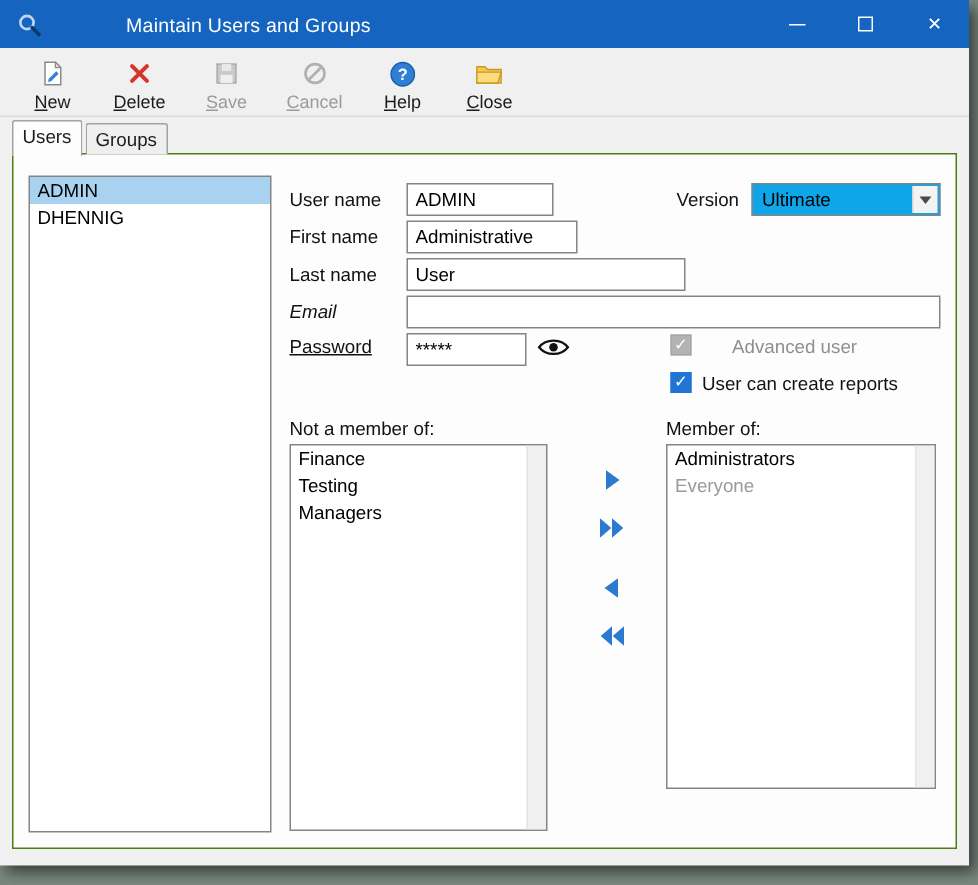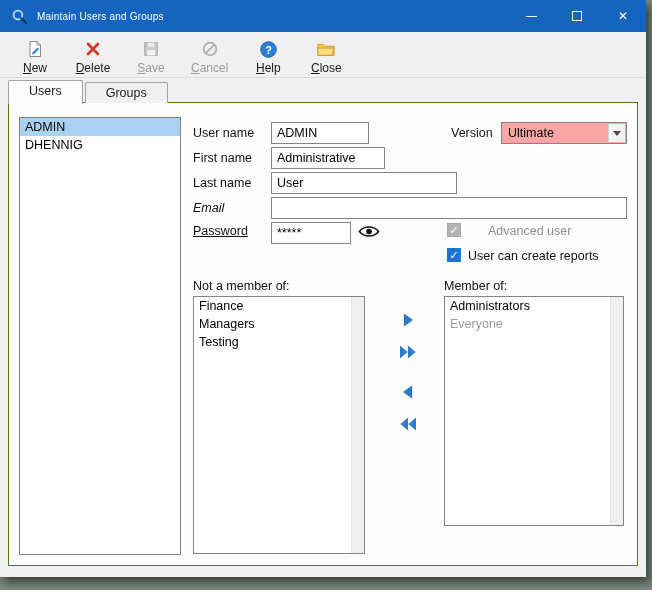--- a/index.html
+++ b/index.html
@@ -23,21 +23,21 @@
     box-shadow:4px 5px 9px rgba(0,0,0,.55);
   }
   
   .titlebar{
     position:absolute;left:0;top:0;right:0;height:32px;
     background:var(--titlebar-blue,#1565c0);
     display:flex;align-items:center;
     color:#fff;
   }
   .app-icon{width:17px;height:17px;margin:0 9px 0 11px;flex:0 0 auto;}
-  .title-text{font-size:10px;letter-spacing:.2px;}
+  .title-text{font-size:13px;letter-spacing:.2px;margin-left:47px;}
   .caption-buttons{margin-left:auto;display:flex;height:100%;}
   .win-btn{width:46px;height:32px;display:flex;align-items:center;justify-content:center;cursor:default;}
   .glyph-min{display:block;width:11px;height:1px;background:#fff;}
   .glyph-max{display:block;width:10px;height:10px;border:1px solid #fff;}
   .glyph-close{font-size:12px;color:#fff;line-height:1;}
   
   .toolbar{
     position:absolute;left:0;top:32px;right:0;height:46px;
     background:#f0f0f0;border-bottom:1px solid #dcdcdc;
     display:flex;align-items:stretch;padding:3px 0 0 8px;gap:4px;
@@ -51,21 +51,21 @@
   .tool-btn .tool-label{margin-top:1px;}
   .tool-btn.disabled{color:#9b9b9b;}
   
   .tabstrip{
     position:absolute;left:8px;top:79px;height:24px;z-index:5;
     display:flex;align-items:flex-end;
   }
   .tab{
     border:1px solid #a3a3a3;border-bottom:none;border-radius:2px 2px 0 0;
     background:#efefef;color:#1b1b1b;
-    font-size:12.5px;padding:3px 20px;margin-right:2px;margin-top:32px;
+    font-size:12.5px;padding:3px 6px;margin-right:2px;margin-top:32px;
   }
   .tab.active{background:#fdfdfd;position:relative;top:1px;padding-bottom:6px;z-index:6;}
   
   .panel{
     position:absolute;left:8px;top:102px;width:630px;height:464px;
     background:#fdfdfd;border:1px solid #4d7c0f;z-index:1;padding-left:44px;
   }
   .panel *{font-size:12.5px;}
   .listbox{
     position:absolute;background:#fff;border:1px solid #848484;overflow:hidden;
@@ -74,21 +74,21 @@
   .list-item{padding:2px 5px;color:#000;white-space:nowrap;}
   .list-item.selected{background:var(--selection-blue,#a9d1f0);}
   .list-item.muted{color:#9a9a9a;}
   .form-label{position:absolute;color:#111;white-space:nowrap;}
   .text-input{
     position:absolute;height:22px;border:1px solid #848484;background:#fff;
     font-family:"Liberation Sans","DejaVu Sans",sans-serif;font-size:12.5px;
     padding:2px 5px;outline:none;color:#000;
   }
   .select{
-    position:absolute;height:22px;border:1px solid #848484;background:#fca5a5;
+    position:absolute;height:22px;border:1px solid #848484;background:#0ea5e9;
     padding:3px 22px 2px 6px;color:#000;
   }
   .select .dd{
     position:absolute;right:1px;top:1px;bottom:1px;width:17px;
     background:#f3f3f3;border-left:1px solid #d6d6d6;
     display:flex;align-items:center;justify-content:center;
   }
   .chev{width:0;height:0;border-left:4px solid transparent;border-right:4px solid transparent;border-top:5px solid #4a4a4a;}
   .eye-btn{position:absolute;width:26px;height:20px;display:flex;align-items:center;justify-content:center;background:transparent;border:none;padding:0;}
   
@@ -240,22 +240,22 @@
 
       <span class="checkbox checked disabled" style="left:438px;top:120px;"></span>
       <span class="cb-label disabled" style="left:459px;top:121px;margin-left:20px;">Advanced user</span>
 
       <span class="checkbox checked enabled" style="left:438px;top:145px;"></span>
       <span class="cb-label" style="left:459px;top:146px;">User can create reports</span>
 
       <span class="form-label" style="left:184px;top:176px;">Not a member of:</span>
       <div class="listbox member-listbox">
         <div class="list-item">Finance</div>
+        <div class="list-item">Testing</div>
         <div class="list-item">Managers</div>
-        <div class="list-item">Testing</div>
         <div class="scrollbar"></div>
       </div>
 
       <span class="form-label" style="left:435px;top:176px;">Member of:</span>
       <div class="listbox member-listbox2">
         <div class="list-item">Administrators</div>
         <div class="list-item muted">Everyone</div>
         <div class="scrollbar"></div>
       </div>
 

